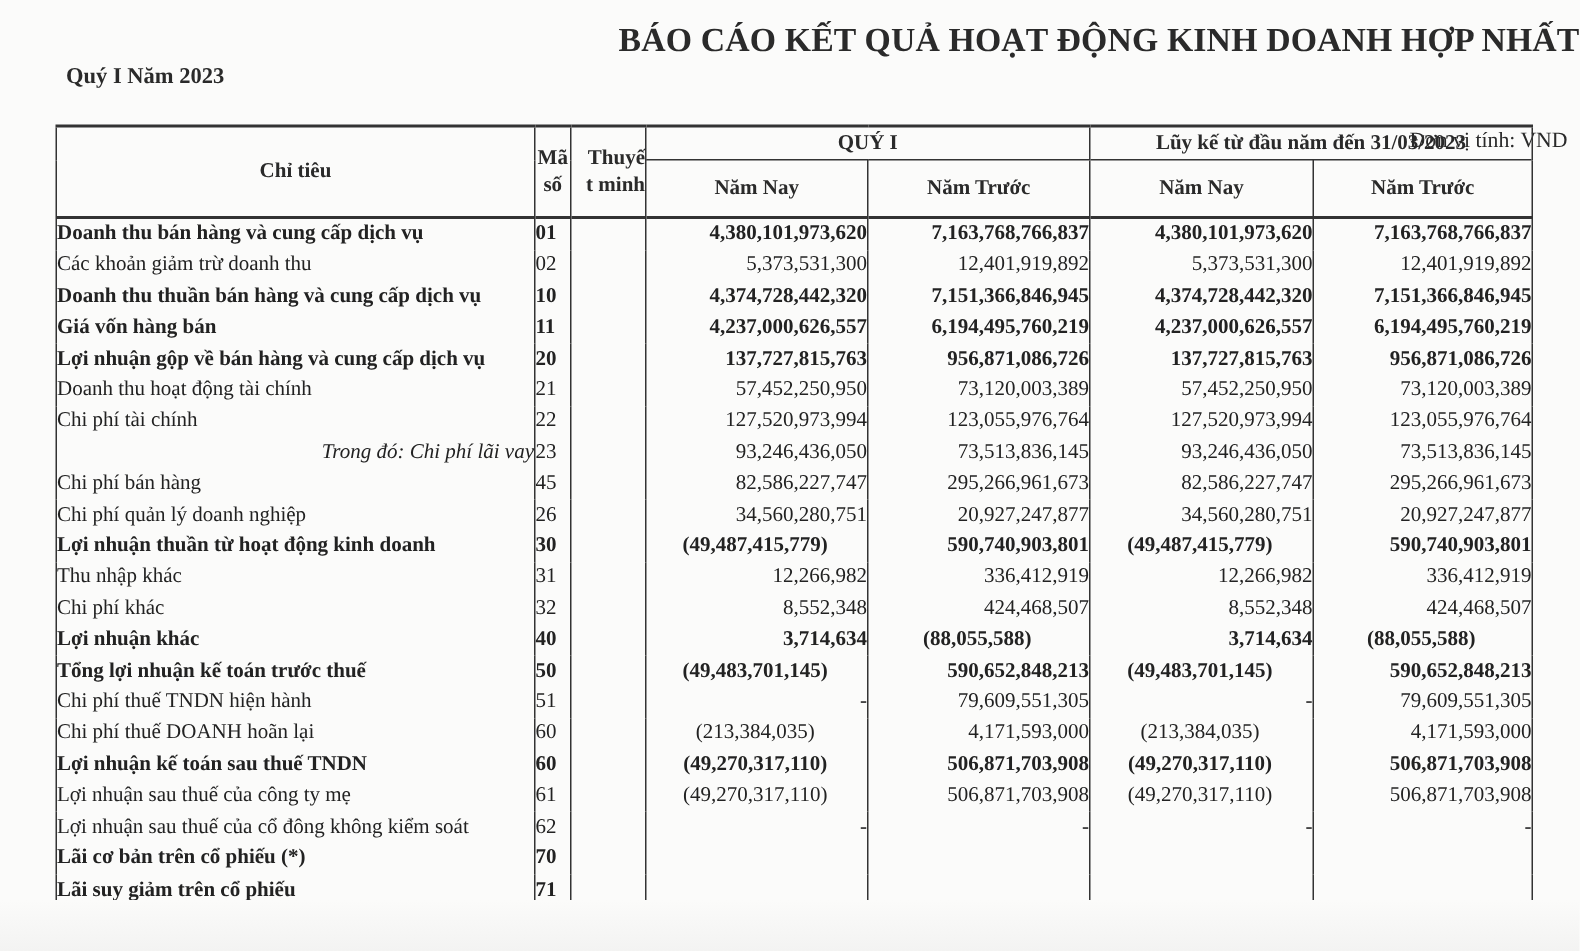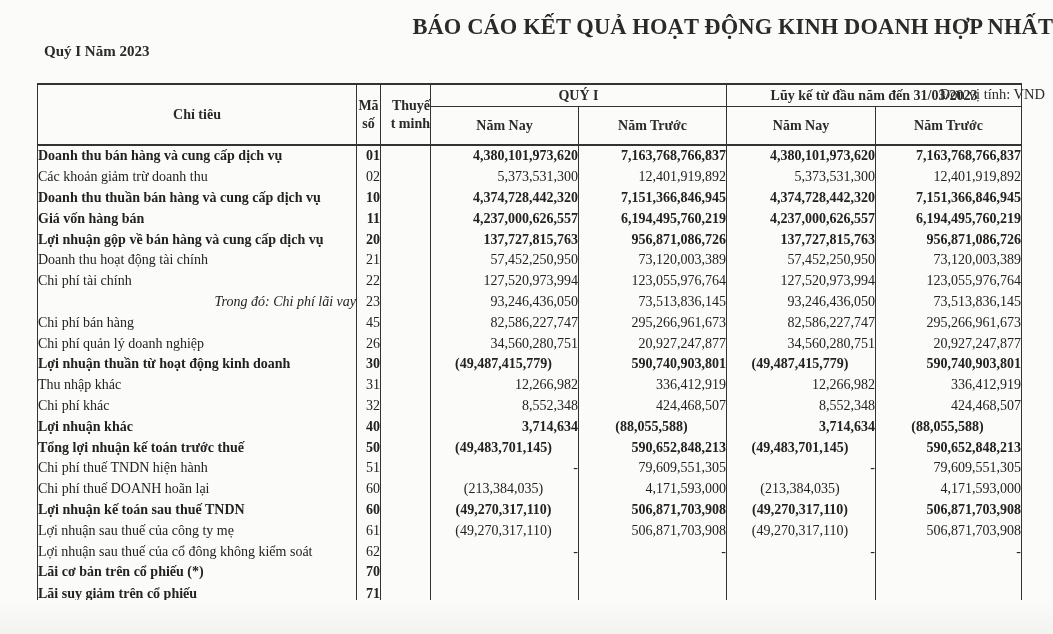--- a/index.html
+++ b/index.html
@@ -37,21 +37,21 @@
   table.report th {
     font-weight:bold; text-align:center; font-size:14px; color:#2a2a2a;
   }
   thead tr.h1 th { border-top:2px solid #333; height:21px; }
   thead tr.h2 th { height:37px; border-top:1.5px solid #333; }
   thead th.rowspan { border-top:2px solid #333; }
   thead tr:last-child th, thead th.rowspan { border-bottom:2px solid #333; }
   tbody td { height:20.8px; line-height:20px; white-space:nowrap; }
   tbody tr:last-child td { border-bottom:2px solid #333; height:22px; }
   td.label { padding-left:3px; text-align:left; }
-  td.code { text-align:right; }
+  td.code { text-align:left; }
   td.num { text-align:right; padding-right:8px; }
   td.num.paren { padding-right:2px;text-align:center; }
   tr.bold td { font-weight:bold; }
   tr.italic td.label { font-style:italic; padding-left:18px;text-align:right; }
   col.c-label { width:319px; }
   col.c-code { width:24px; }
   col.c-note { width:50px; }
   col.c-n1 { width:148px; }
   col.c-n2 { width:148px; }
   col.c-n3 { width:149px; }

